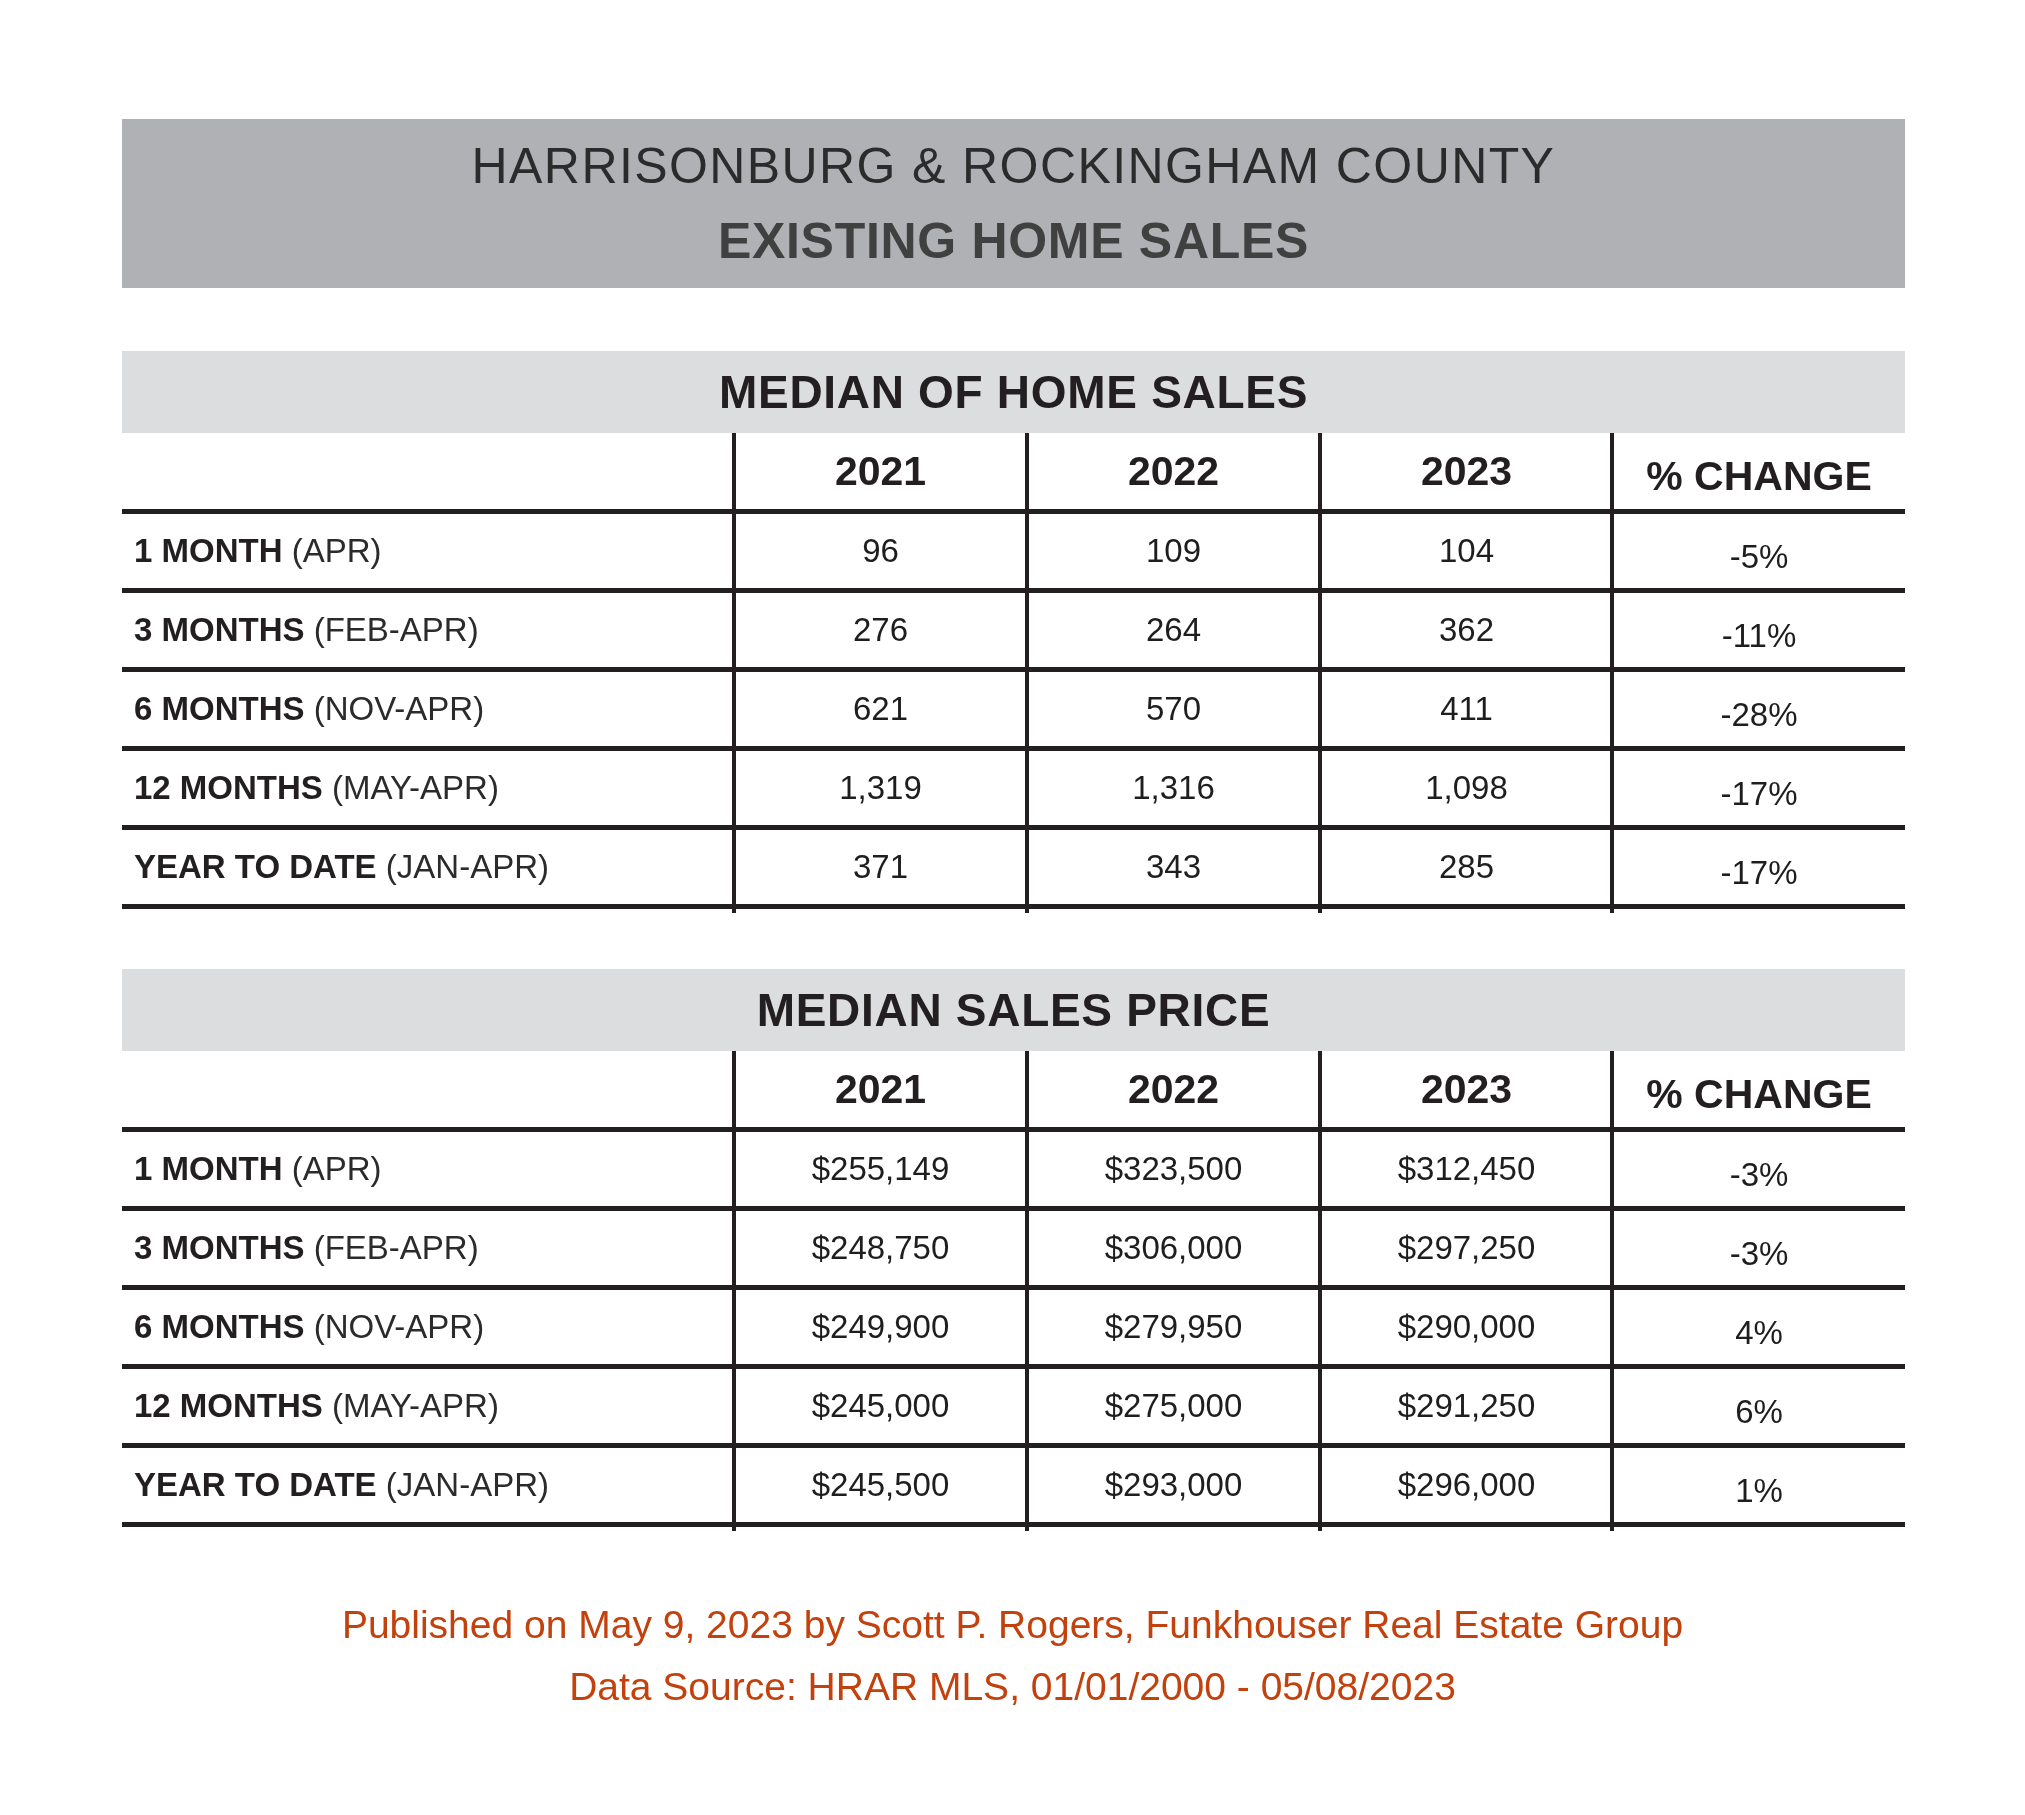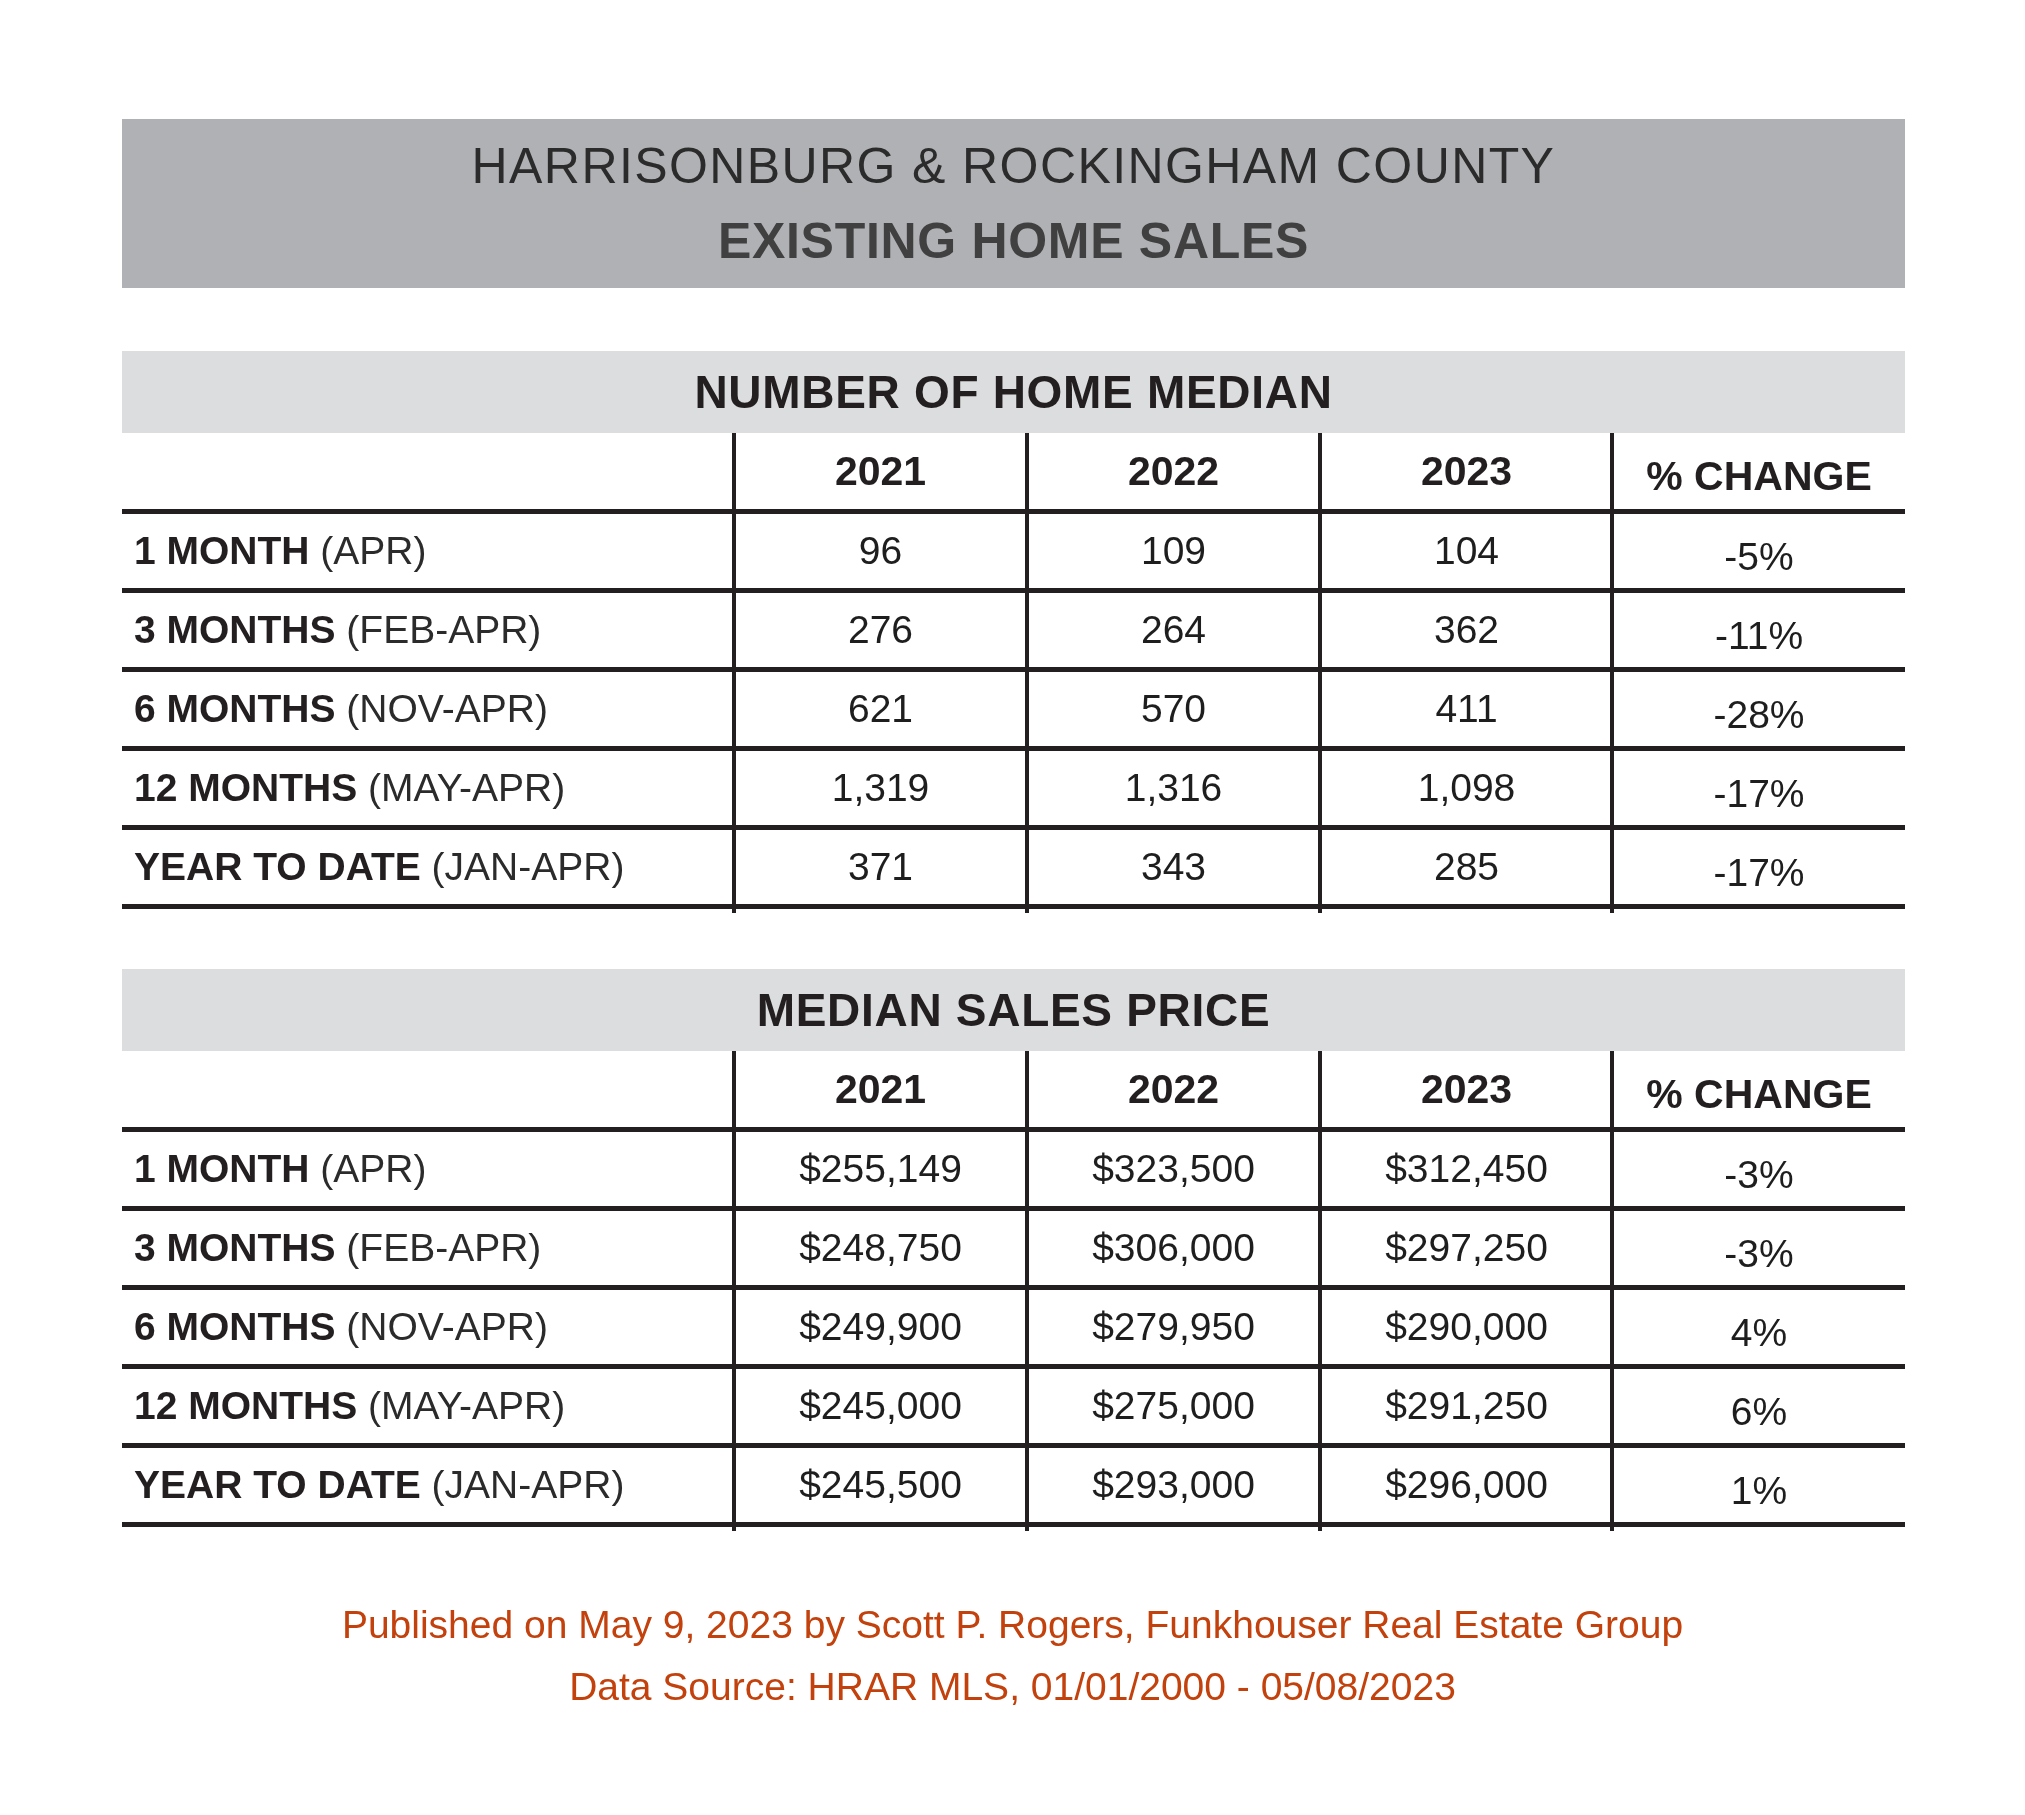--- a/index.html
+++ b/index.html
@@ -40,21 +40,21 @@
   .grid-row { display: flex; }
   .years-row { height: 76px; border-bottom: 5.4px solid #231F20; }
   .data-row  { height: 74px; border-bottom: 5.4px solid #231F20; }
 
   .cell { display: flex; align-items: center; }
   .col-label  { width: 612px; padding-left: 12px; box-sizing: border-box; }
   .col-data   { width: 293px; justify-content: center; }
   .col-change { width: 292px; justify-content: center; margin-top: 11px; }
 
   .years-row .cell { font-size: 41px; font-weight: bold; }
-  .data-row  .cell { font-size: 39px; color: #1E1E1E; }
+  .data-row  .cell { font-size: 33px; color: #1E1E1E; }
 
   .row-label-strong { font-weight: bold; color: #231F20; }
   .row-label-period { font-weight: normal; color: #2B2B2B; white-space: pre; }
 
   .negative { color: #C00000; }
   .positive { color: #6AB33E; }
 
   
   .v-divider {
     position: absolute; top: 82px; height: 480px; width: 4px;
@@ -71,21 +71,21 @@
 </style>
 </head>
 <body>
 
 <div class="header-band">
   <div class="header-line1">HARRISONBURG &amp; ROCKINGHAM COUNTY</div>
   <div class="header-line2">EXISTING HOME SALES</div>
 </div>
 
 <div class="table-section" id="table-home-sales">
-  <div class="title-band">NUMBER OF HOME MEDIAN</div>
+  <div class="title-band">MEDIAN OF HOME SALES</div>
 
   <div class="grid-row years-row">
     <div class="cell col-label"></div>
     <div class="cell col-data">2021</div>
     <div class="cell col-data">2022</div>
     <div class="cell col-data">2023</div>
     <div class="cell col-change">% CHANGE</div>
   </div>
 
   <div class="grid-row data-row">

